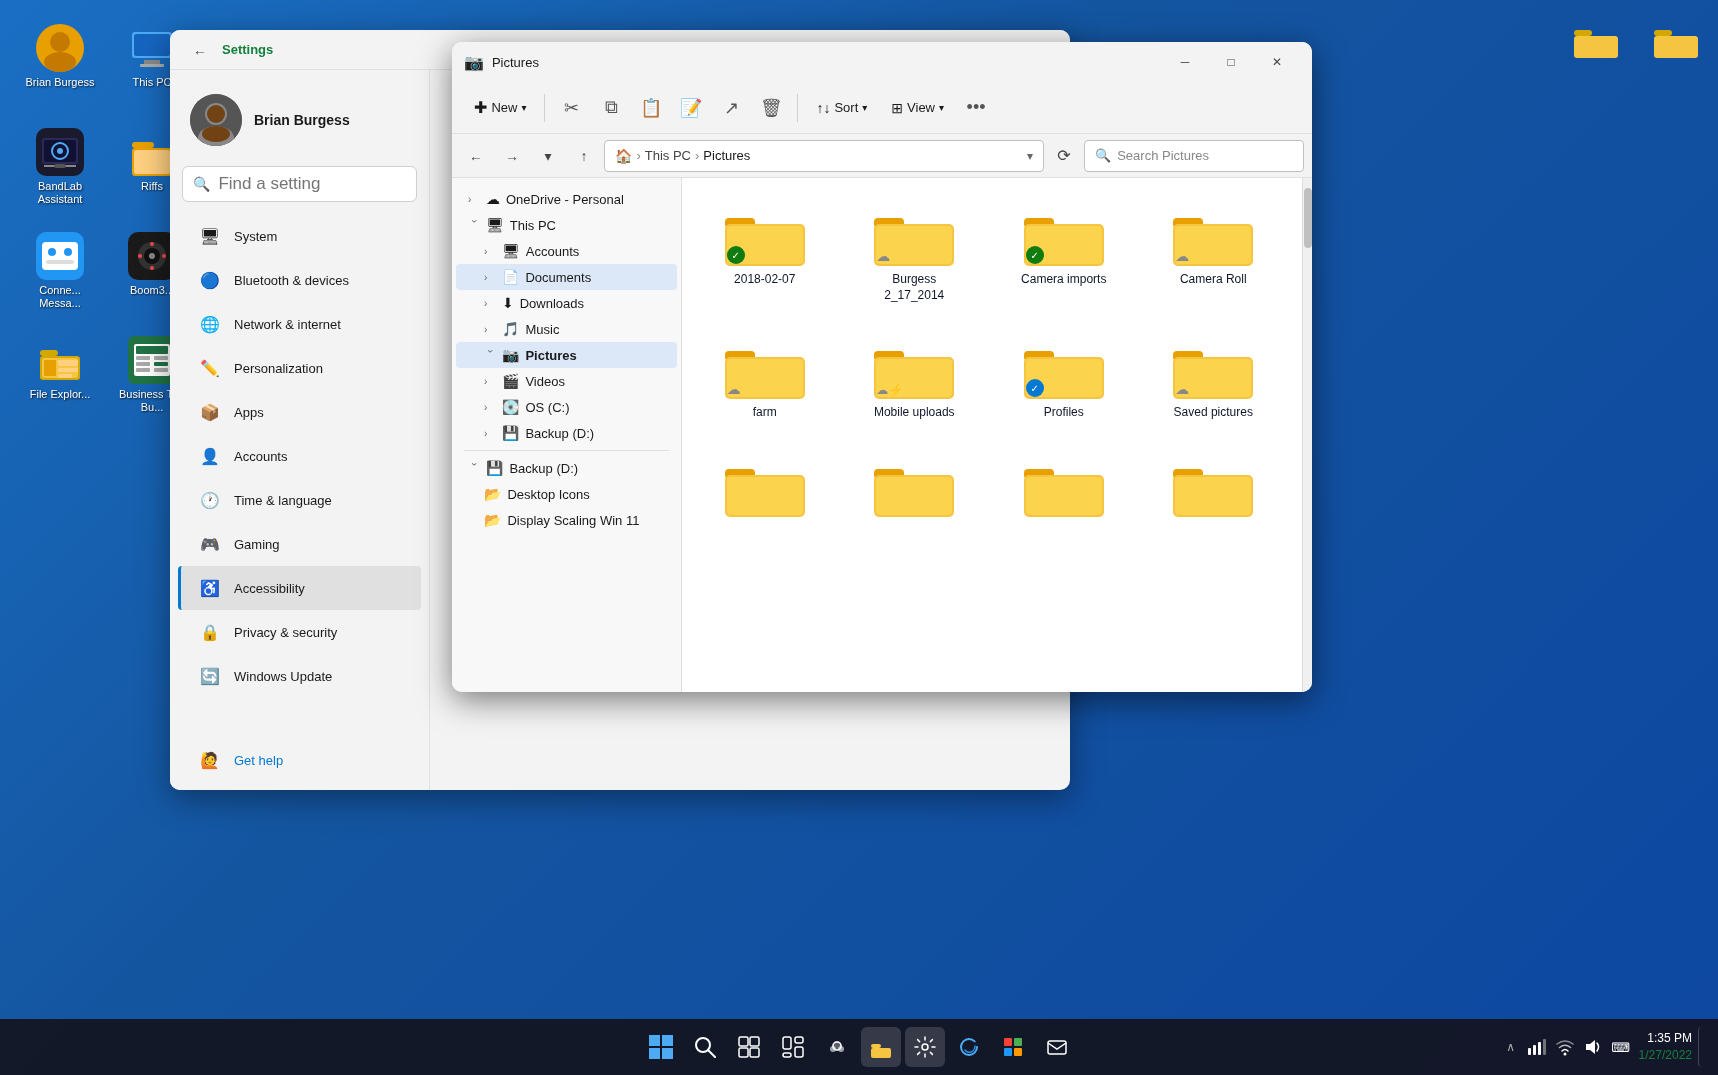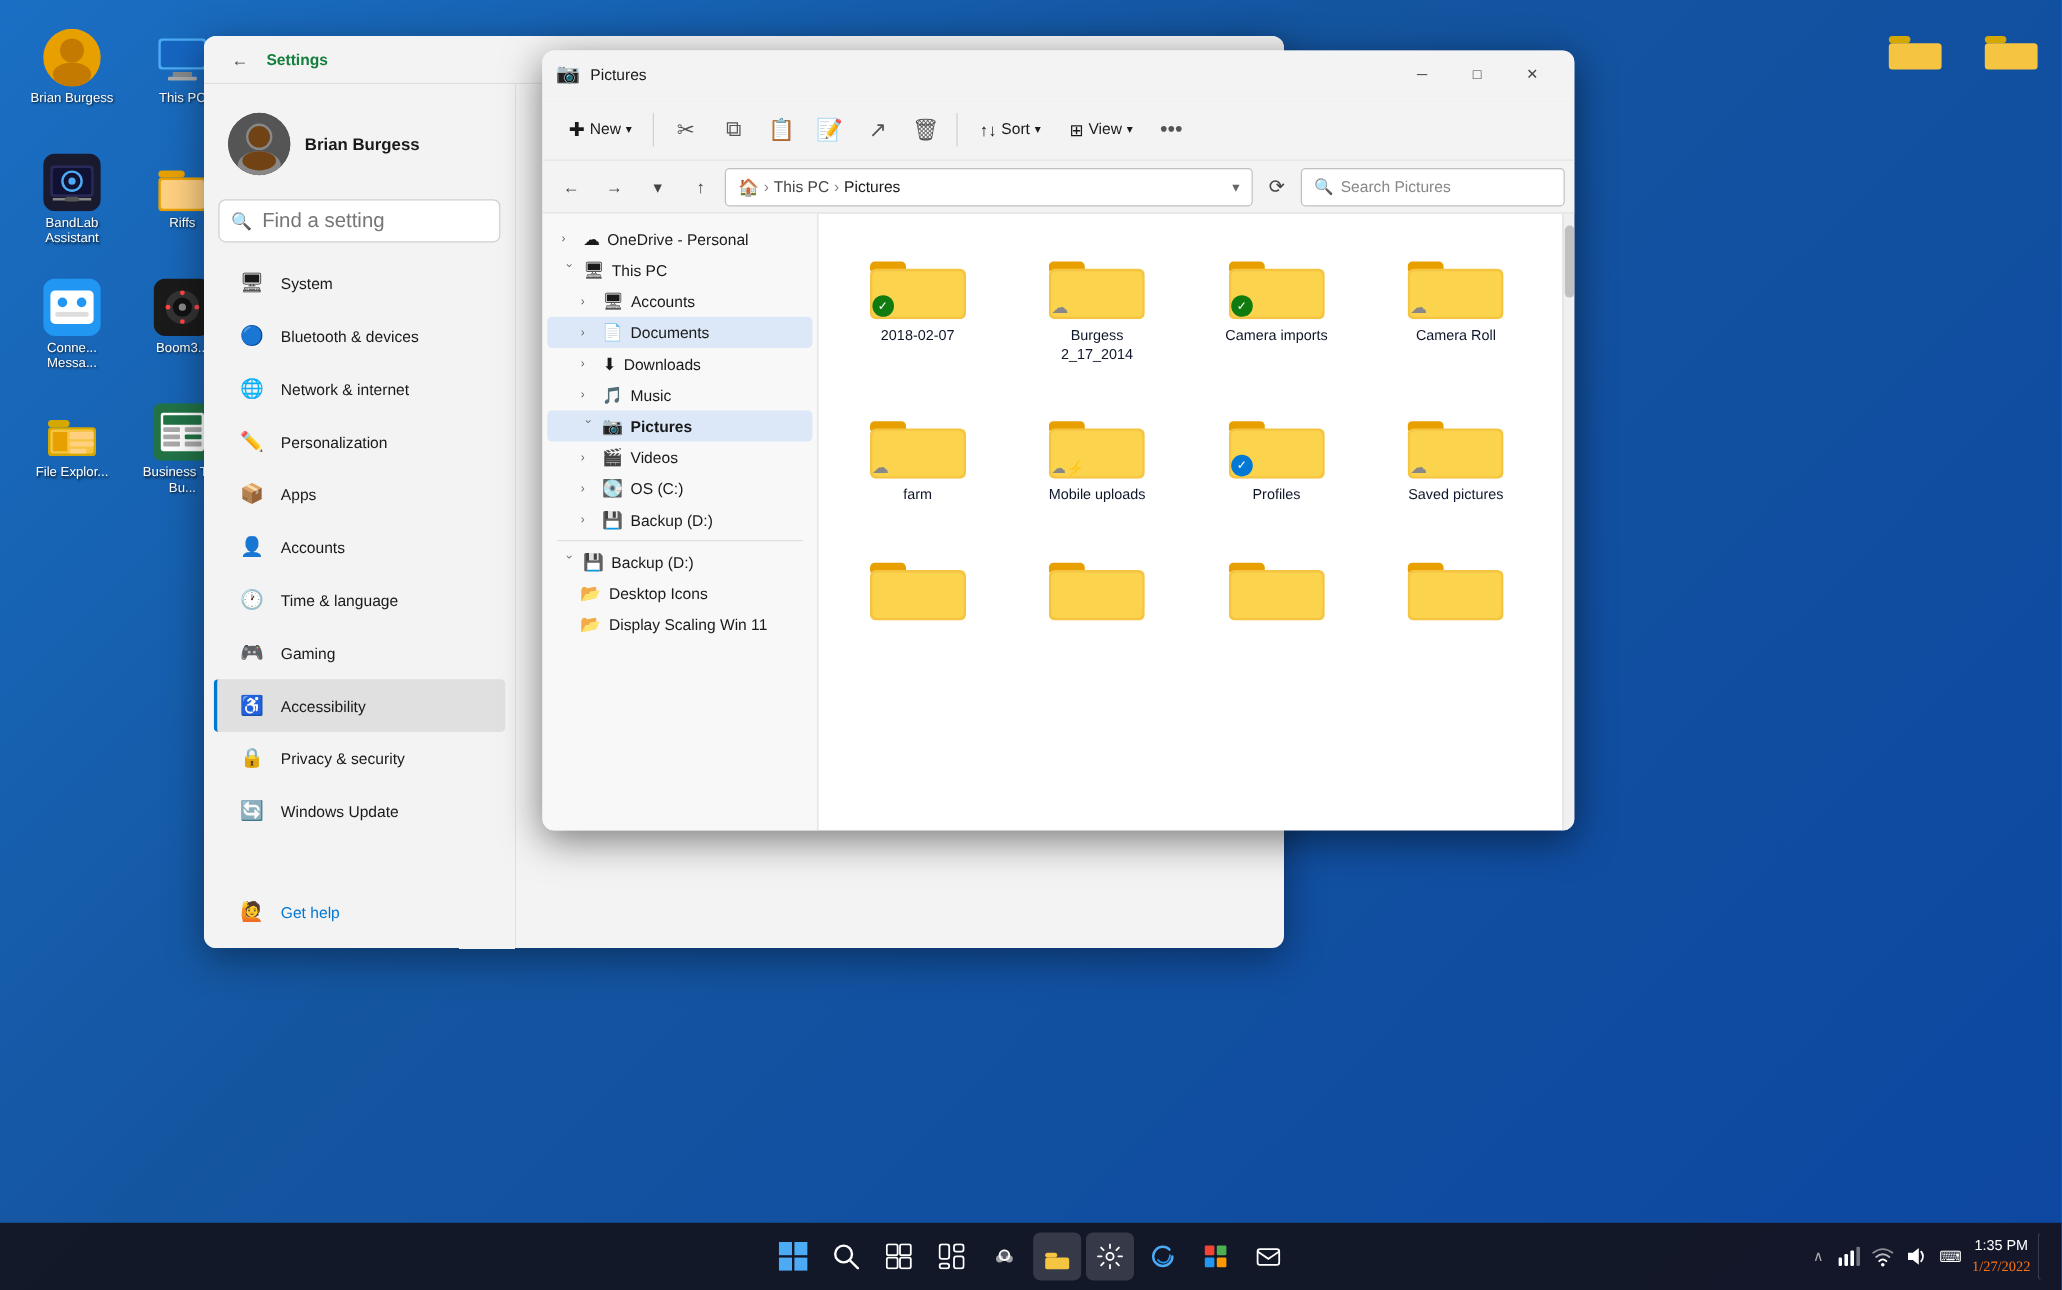--- a/index.html
+++ b/index.html
@@ -59,21 +59,21 @@
     }
     .taskbar-icon.active { background: rgba(255,255,255,0.15); }
     .taskbar-right {
       display: flex;
       align-items: center;
       gap: 6px;
       color: white;
       font-size: 12px;
     }
     .taskbar-clock {
-      text-align: center;
+      text-align: right;
       line-height: 1.4;
     }
     .taskbar-systray {
       display: flex;
       align-items: center;
       gap: 4px;
     }
     .desktop-icon {
       width: 80px;
       display: flex;
@@ -1075,19 +1075,19 @@
         <div class="taskbar-icon" style="width:24px;height:24px;">
           <svg width="18" height="18" viewBox="0 0 18 18" fill="none">
             <path d="M2 6 L2 12 L6 12 L11 16 L11 2 L6 6 Z" fill="white"></path>
             <path d="M13 5 Q16 9 13 13" stroke="white" stroke-width="1.5" stroke-linecap="round"></path>
           </svg>
         </div>
         <div class="taskbar-icon" style="width:24px;height:24px;font-size:13px;color:white;">⌨</div>
       </div>
       <div class="taskbar-clock">
         <div style="font-size:12px;color:white;">1:35 PM</div>
-        <div style="font-size:12px;color:#f97316;font-family:Liberation Serif, serif;">1/27/2022</div>
+        <div style="font-size:12px;color:#15803d;">1/27/2022</div>
       </div>
       <div class="taskbar-icon" style="width:8px;height:40px;border-left:1px solid rgba(255,255,255,0.2);"></div>
     </div>
   </div>
 
 </div>
 
 </body></html>

